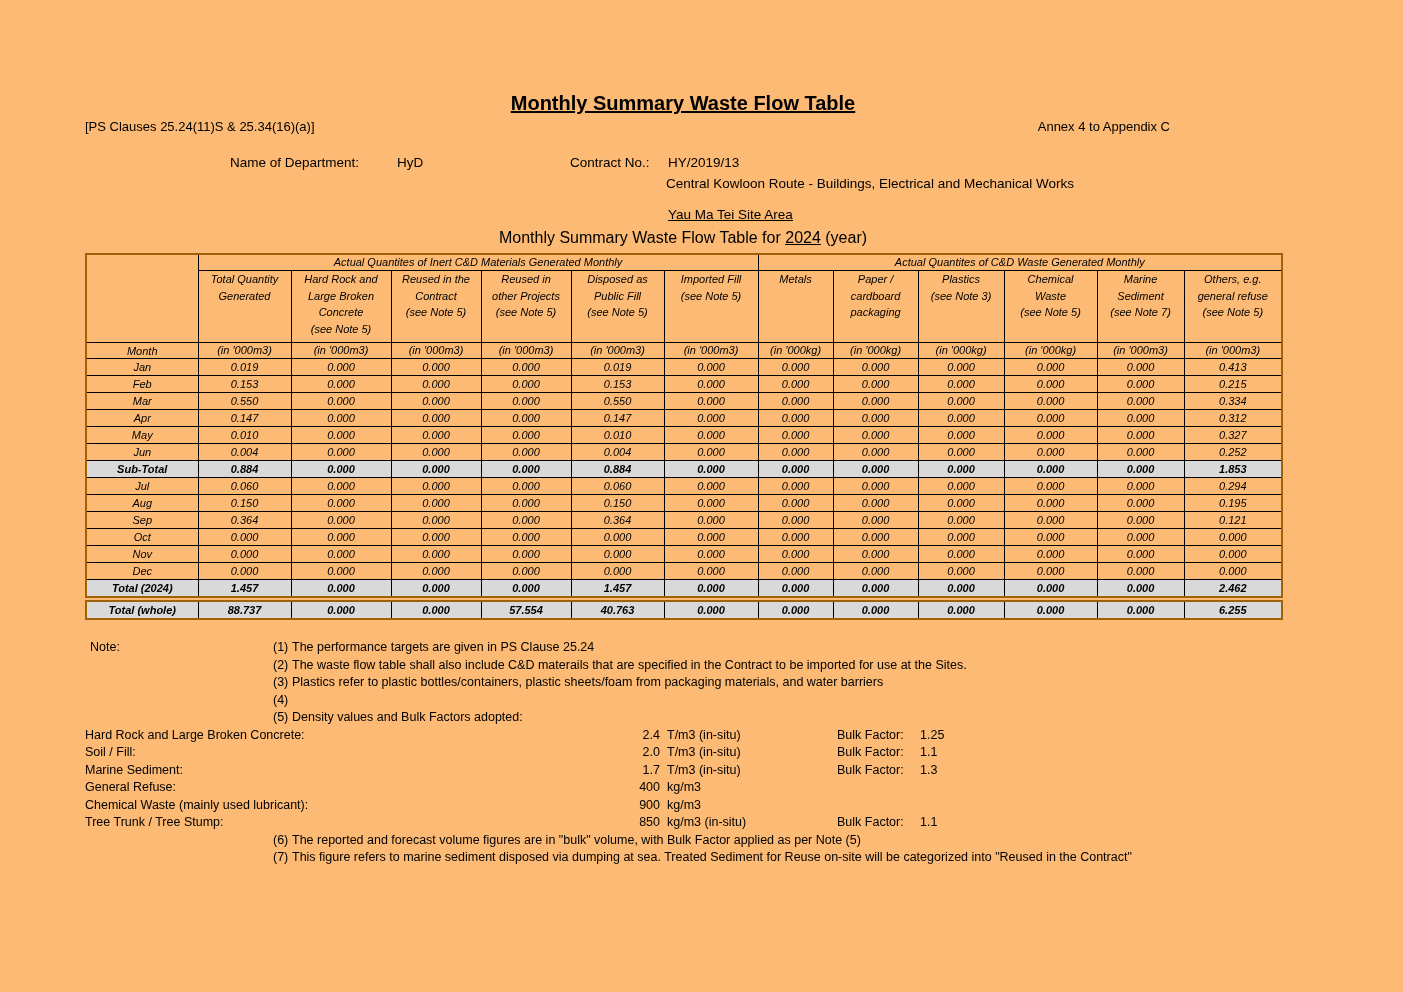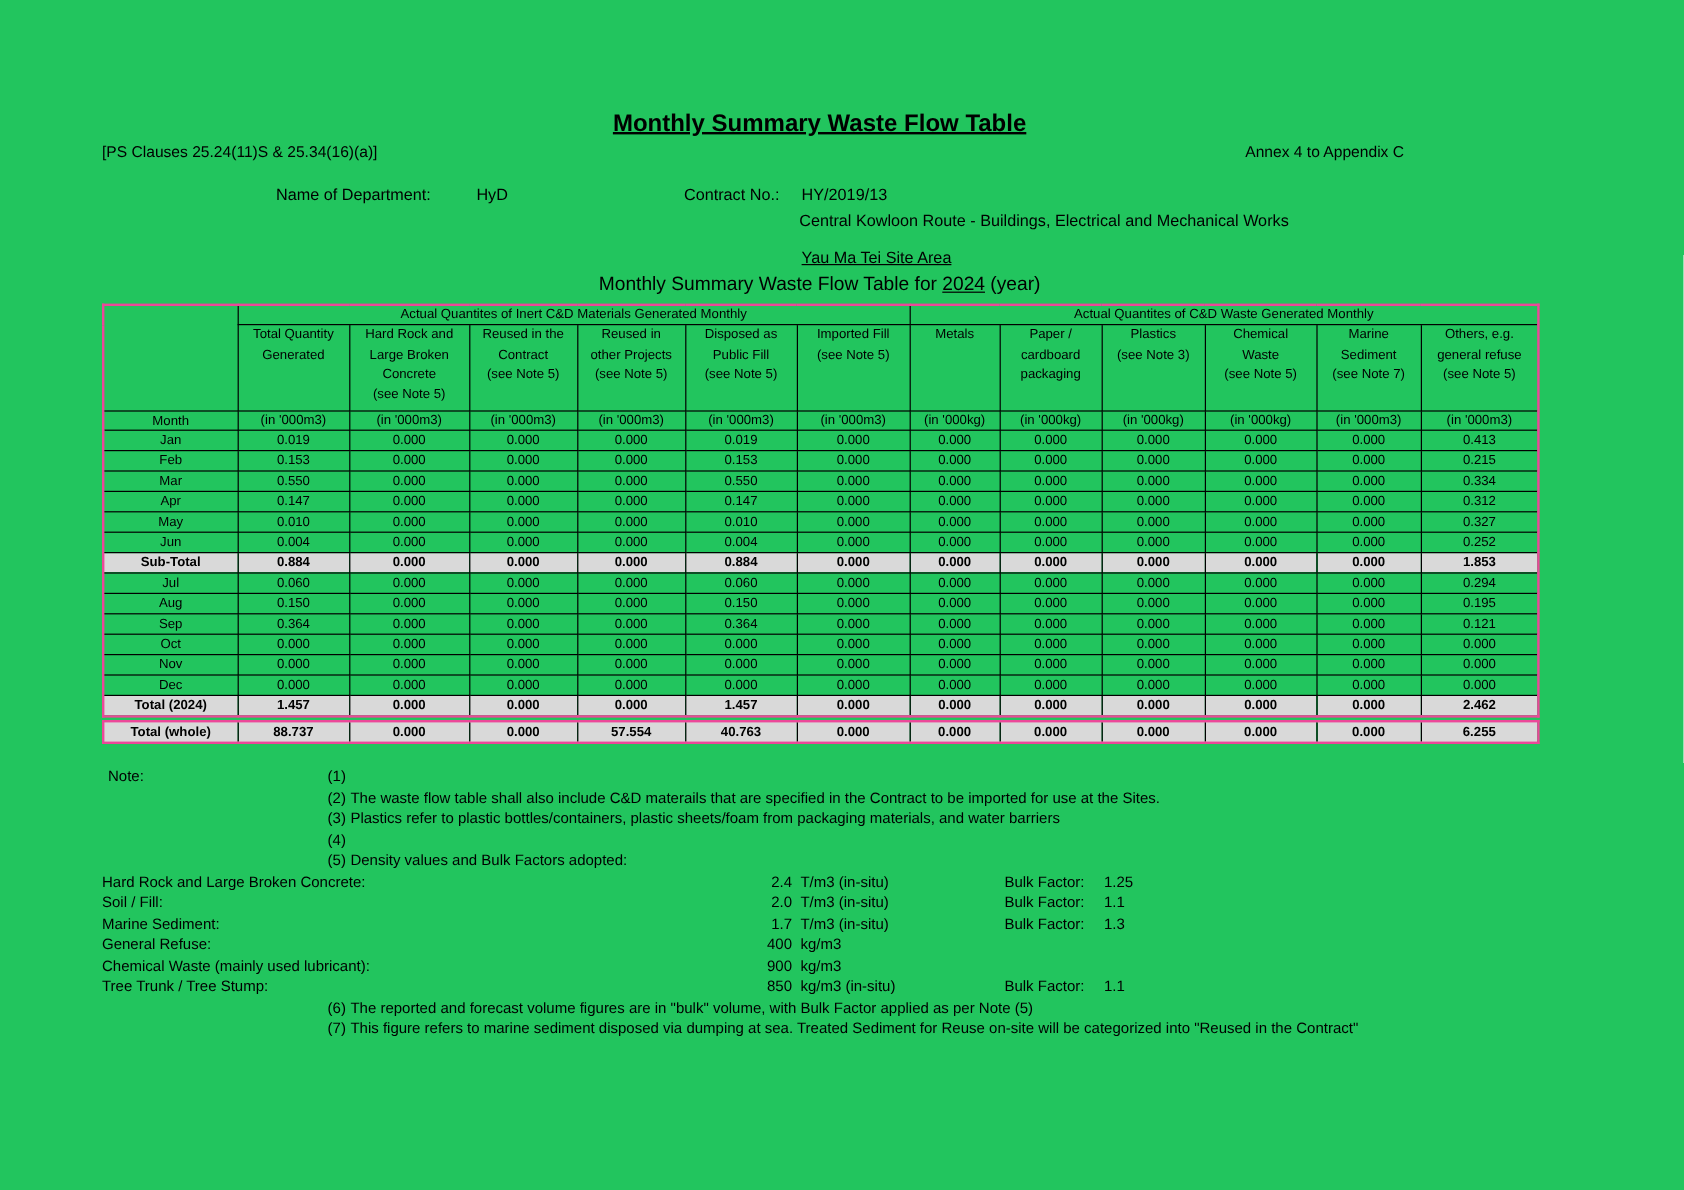--- a/index.html
+++ b/index.html
@@ -1,37 +1,37 @@
 <!DOCTYPE html>
 <html><head>
 <meta charset="utf-8">
 <style>
   * { margin:0; padding:0; box-sizing:border-box; }
   html,body { background:#fff; }
   body { width:1403px; height:992px; font-family:"Liberation Sans", sans-serif; color:#000; }
-  .page { position:relative; width:1403px; height:992px; background:#22c55e; overflow:hidden; }
+  .page { position:relative; width:1403px; height:992px; background:#fdba74; overflow:hidden; }
   .content { position:absolute; left:85px; top:0; width:1196px; }
 
   .doc-title { margin-top:92px; text-align:center; font-size:20px; font-weight:bold; text-decoration:underline; }
   .sub-row { position:relative; margin-top:4px; height:18px; font-size:13px; text-align:left; padding-right:50px; }
   .annex { position:absolute; right:111px; top:0; }
   .meta-row { position:relative; margin-top:18px; height:18px; font-size:13.5px; }
   .meta-row span { position:absolute; top:0; white-space:nowrap; }
   .dept-label { left:145px; }
   .dept-value { left:312px; }
   .contract-label { left:485px; }
   .contract-value { left:583px; }
   .project-line { position:relative; margin-top:3px; height:18px; font-size:13.5px; }
   .project-line span { position:absolute; left:581px; white-space:nowrap; }
   .site-line { position:relative; margin-top:13px; height:18px; font-size:13.5px; }
   .site-line span { position:absolute; left:583px; text-decoration:underline; white-space:nowrap; }
   .caption { margin-top:4px; text-align:center; font-size:16px; }
   .caption .year { text-decoration:underline; }
 
-  table.waste { border-collapse:collapse; table-layout:fixed; width:1196px; border:2px solid #ec4899; margin-top:6px; }
+  table.waste { border-collapse:collapse; table-layout:fixed; width:1196px; border:2px solid #a16207; margin-top:6px;font-style:italic; }
   table.waste td { border:1px solid #000; font-size:11px; text-align:center; padding:0 2px; overflow:hidden; }
   .group-row td { height:16px; line-height:15px; font-size:11.5px; }
   td.col-head { vertical-align:top; white-space:pre-line; line-height:16.5px; height:72px; padding-top:1px; }
   td.unit { height:16px; line-height:15px; }
   td.month-cell { text-align:center; }
   #data-rows td, .total-whole-table td { height:17px; line-height:16px; }
   td.row-label { text-align:right; padding-right:4px; }
   tr.shaded td { background:#d9d9d9; font-weight:bold; }
   td.sep { border-left:2px solid #000; }
   table.total-whole-table { margin-top:2px; }
@@ -402,20 +402,21 @@
             <td class="val">6.255</td>
           </tr>
         </tbody>
     </table>
 
     <div class="notes">
       <span class="note-label">Note:</span>
       <div id="notes-list">
           <div class="note-line">
             <span class="note-num">(1)</span>
+            <span class="note-text">The performance targets are given in PS Clause 25.24</span>
           </div>
           <div class="note-line">
             <span class="note-num">(2)</span>
             <span class="note-text">The waste flow table shall also include C&amp;D materails that are specified in the Contract to be imported for use at the Sites.</span>
           </div>
           <div class="note-line">
             <span class="note-num">(3)</span>
             <span class="note-text">Plastics refer to plastic bottles/containers, plastic sheets/foam from packaging materials, and water barriers</span>
           </div>
           <div class="note-line">

